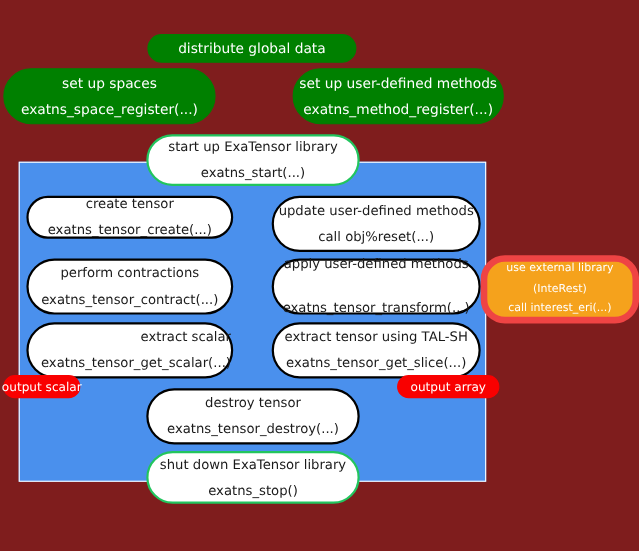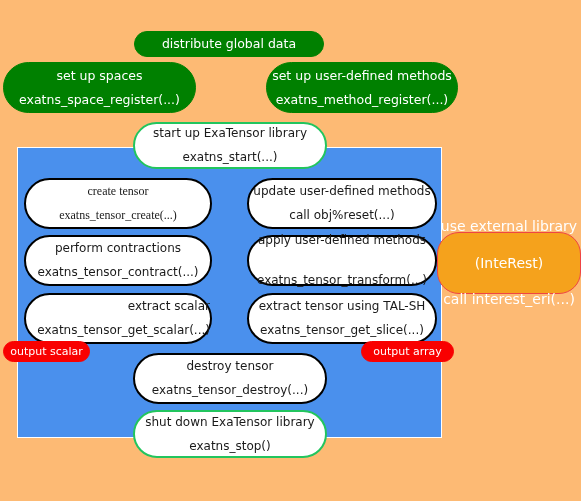--- a/index.html
+++ b/index.html
@@ -4,21 +4,21 @@
 <style>
   html, body {
     margin: 0;
     padding: 0;
     background: #000000;
   }
   #canvas {
     position: relative;
     width: 581px;
     height: 501px;
-    background: #fdba74;
+    background: #7f1d1d;
     overflow: hidden;
     font-family: "DejaVu Sans", sans-serif;
   }
 
   
   .blue-panel {
     position: absolute;
     background: #4a90ed;
     border: 1px solid #ffffff;
     box-sizing: border-box;
@@ -67,25 +67,25 @@
     color: #1a1a1a;
     border: 2px solid #22c55e;
     font-size: 12px;
   }
   .node.white-blue .line + .line { margin-top: 11px; }
 
   
   .node.orange {
     background: #f5a21c;
     color: #ffffff;
-    border: 1px solid #ef4444;
+    border: 6px solid #ef4444;
     border-radius: 22px;
-    font-size: 14px;
+    font-size: 10px;
   }
-  .node.orange .line + .line { margin-top: 22px; }
+  .node.orange .line + .line { margin-top: 8px; }
 
   
   .node.red {
     background: #f90000;
     color: #ffffff;
     border: 1px solid #f90000;
     font-size: 11px;
     border-radius: 999px;
   }
 
@@ -114,21 +114,21 @@
   <div class="node green layer-node" style="left:266px; top:62px; width:192px; height:51px;">
     <span class="line">set up user-defined methods</span>
     <span class="line">exatns_method_register(...)</span>
   </div>
 
   <div class="node white-blue layer-node" style="left:133px; top:122px; width:194px; height:47px;">
     <span class="line">start up ExaTensor library</span>
     <span class="line">exatns_start(...)</span>
   </div>
 
-  <div class="node white-black layer-node" style="left:24px; top:178px; width:188px; height:51px;font-family:Liberation Serif, serif;">
+  <div class="node white-black layer-node" style="left:24px; top:178px; width:188px; height:39px;">
     <span class="line">create tensor</span>
     <span class="line">exatns_tensor_create(...)</span>
   </div>
 
   <div class="node white-black layer-node" style="left:247px; top:178px; width:190px; height:51px;">
     <span class="line">update user-defined methods</span>
     <span class="line">call obj%reset(...)</span>
   </div>
 
   <div class="node white-black layer-node" style="left:24px; top:235px; width:188px; height:51px;">
@@ -160,21 +160,21 @@
     <span class="line">shut down ExaTensor library</span>
     <span class="line">exatns_stop()</span>
   </div>
 
   <div class="node orange layer-note" style="left:437px; top:232px; width:144px; height:62px;">
     <span class="line">use external library</span>
     <span class="line">(InteRest)</span>
     <span class="line">call interest_eri(...)</span>
   </div>
 
-  <div class="node red layer-badge" style="left:3px; top:341px; width:87px; height:21px;">
+  <div class="node red layer-badge" style="left:3px; top:341px; width:70px; height:21px;">
     <span class="line">output scalar</span>
   </div>
 
   <div class="node red layer-badge" style="left:361px; top:341px; width:93px; height:21px;">
     <span class="line">output array</span>
   </div>
 
 </div>
 
 </body></html>

